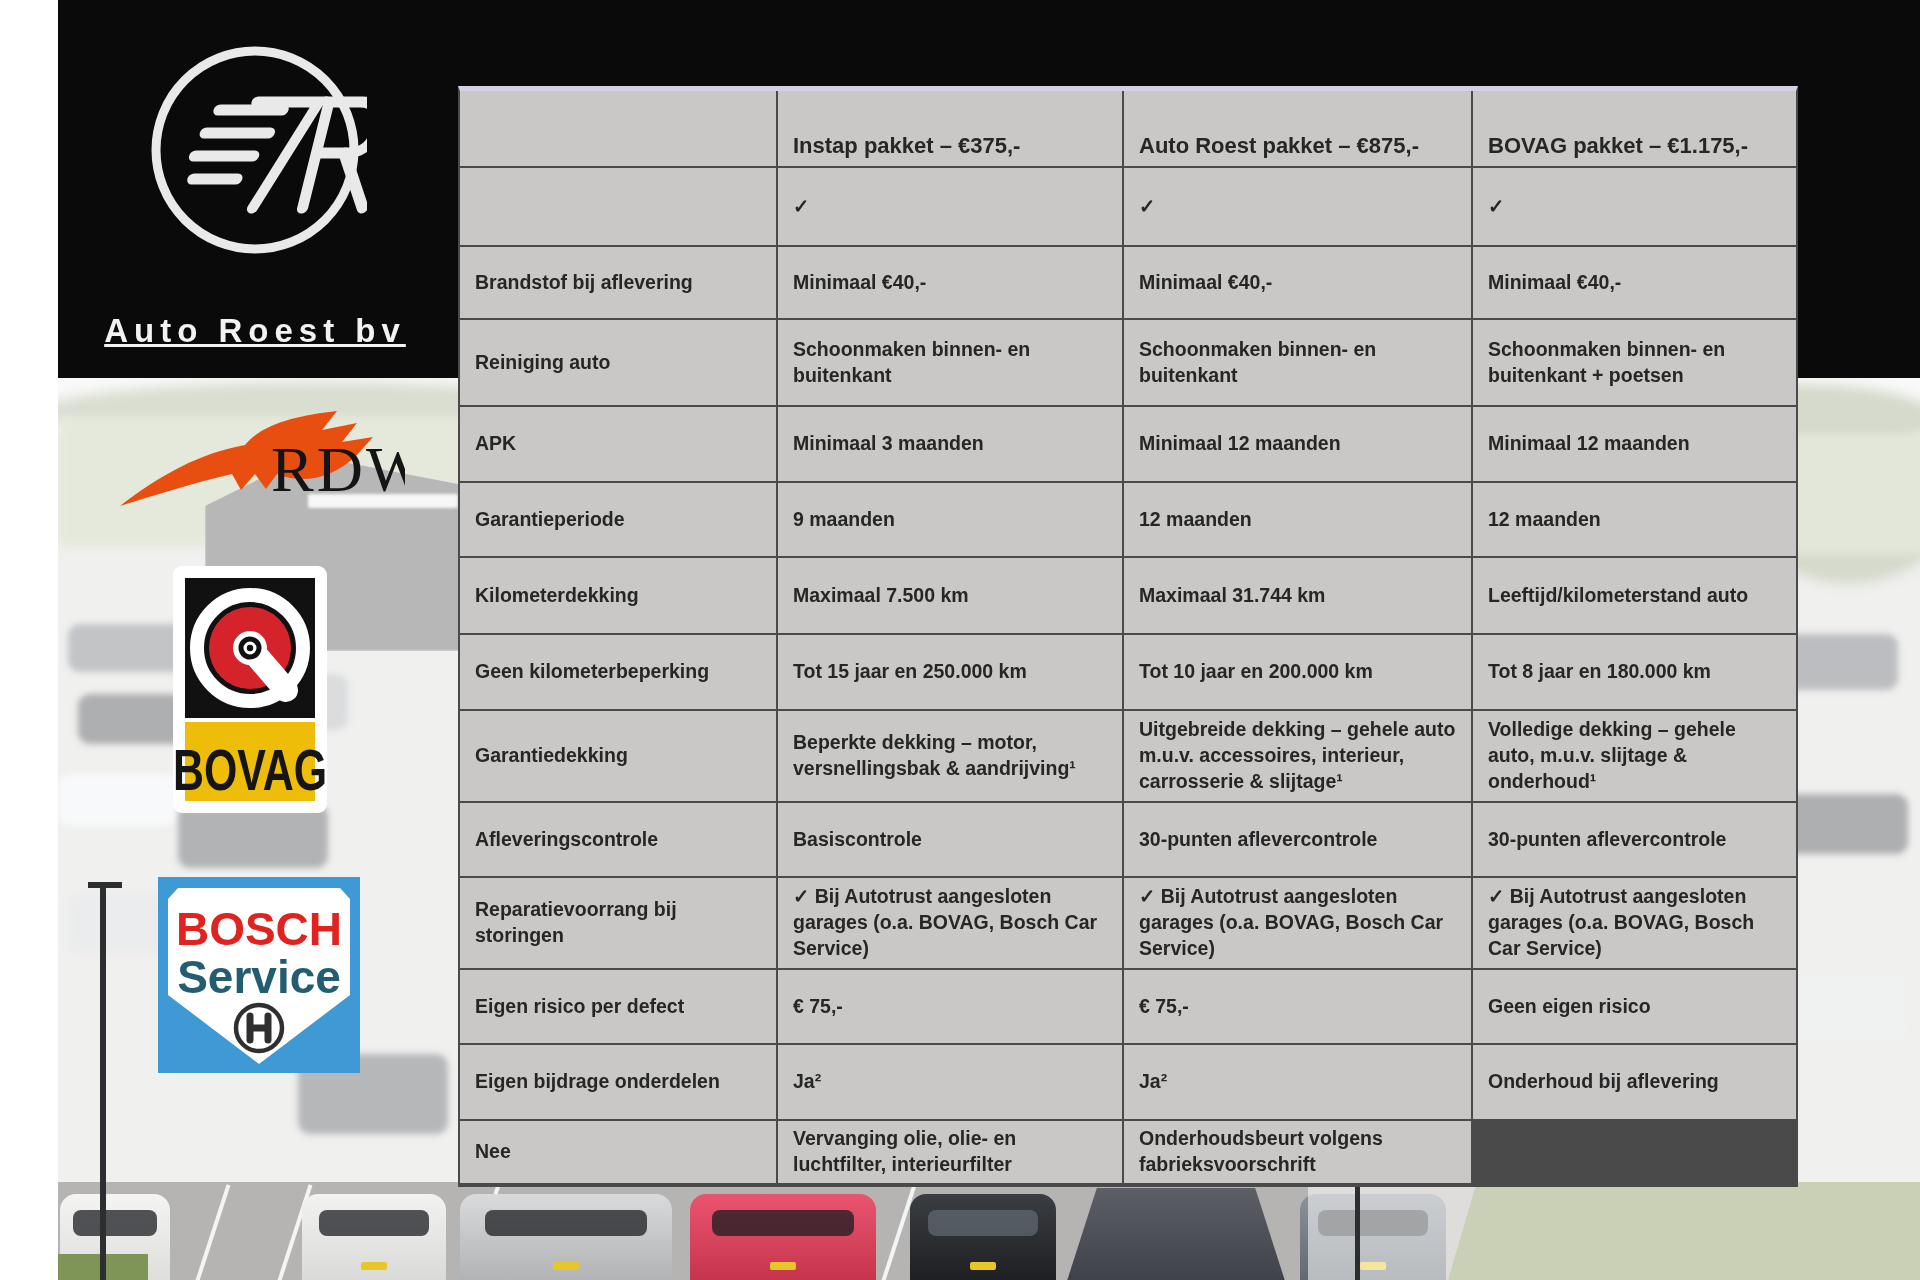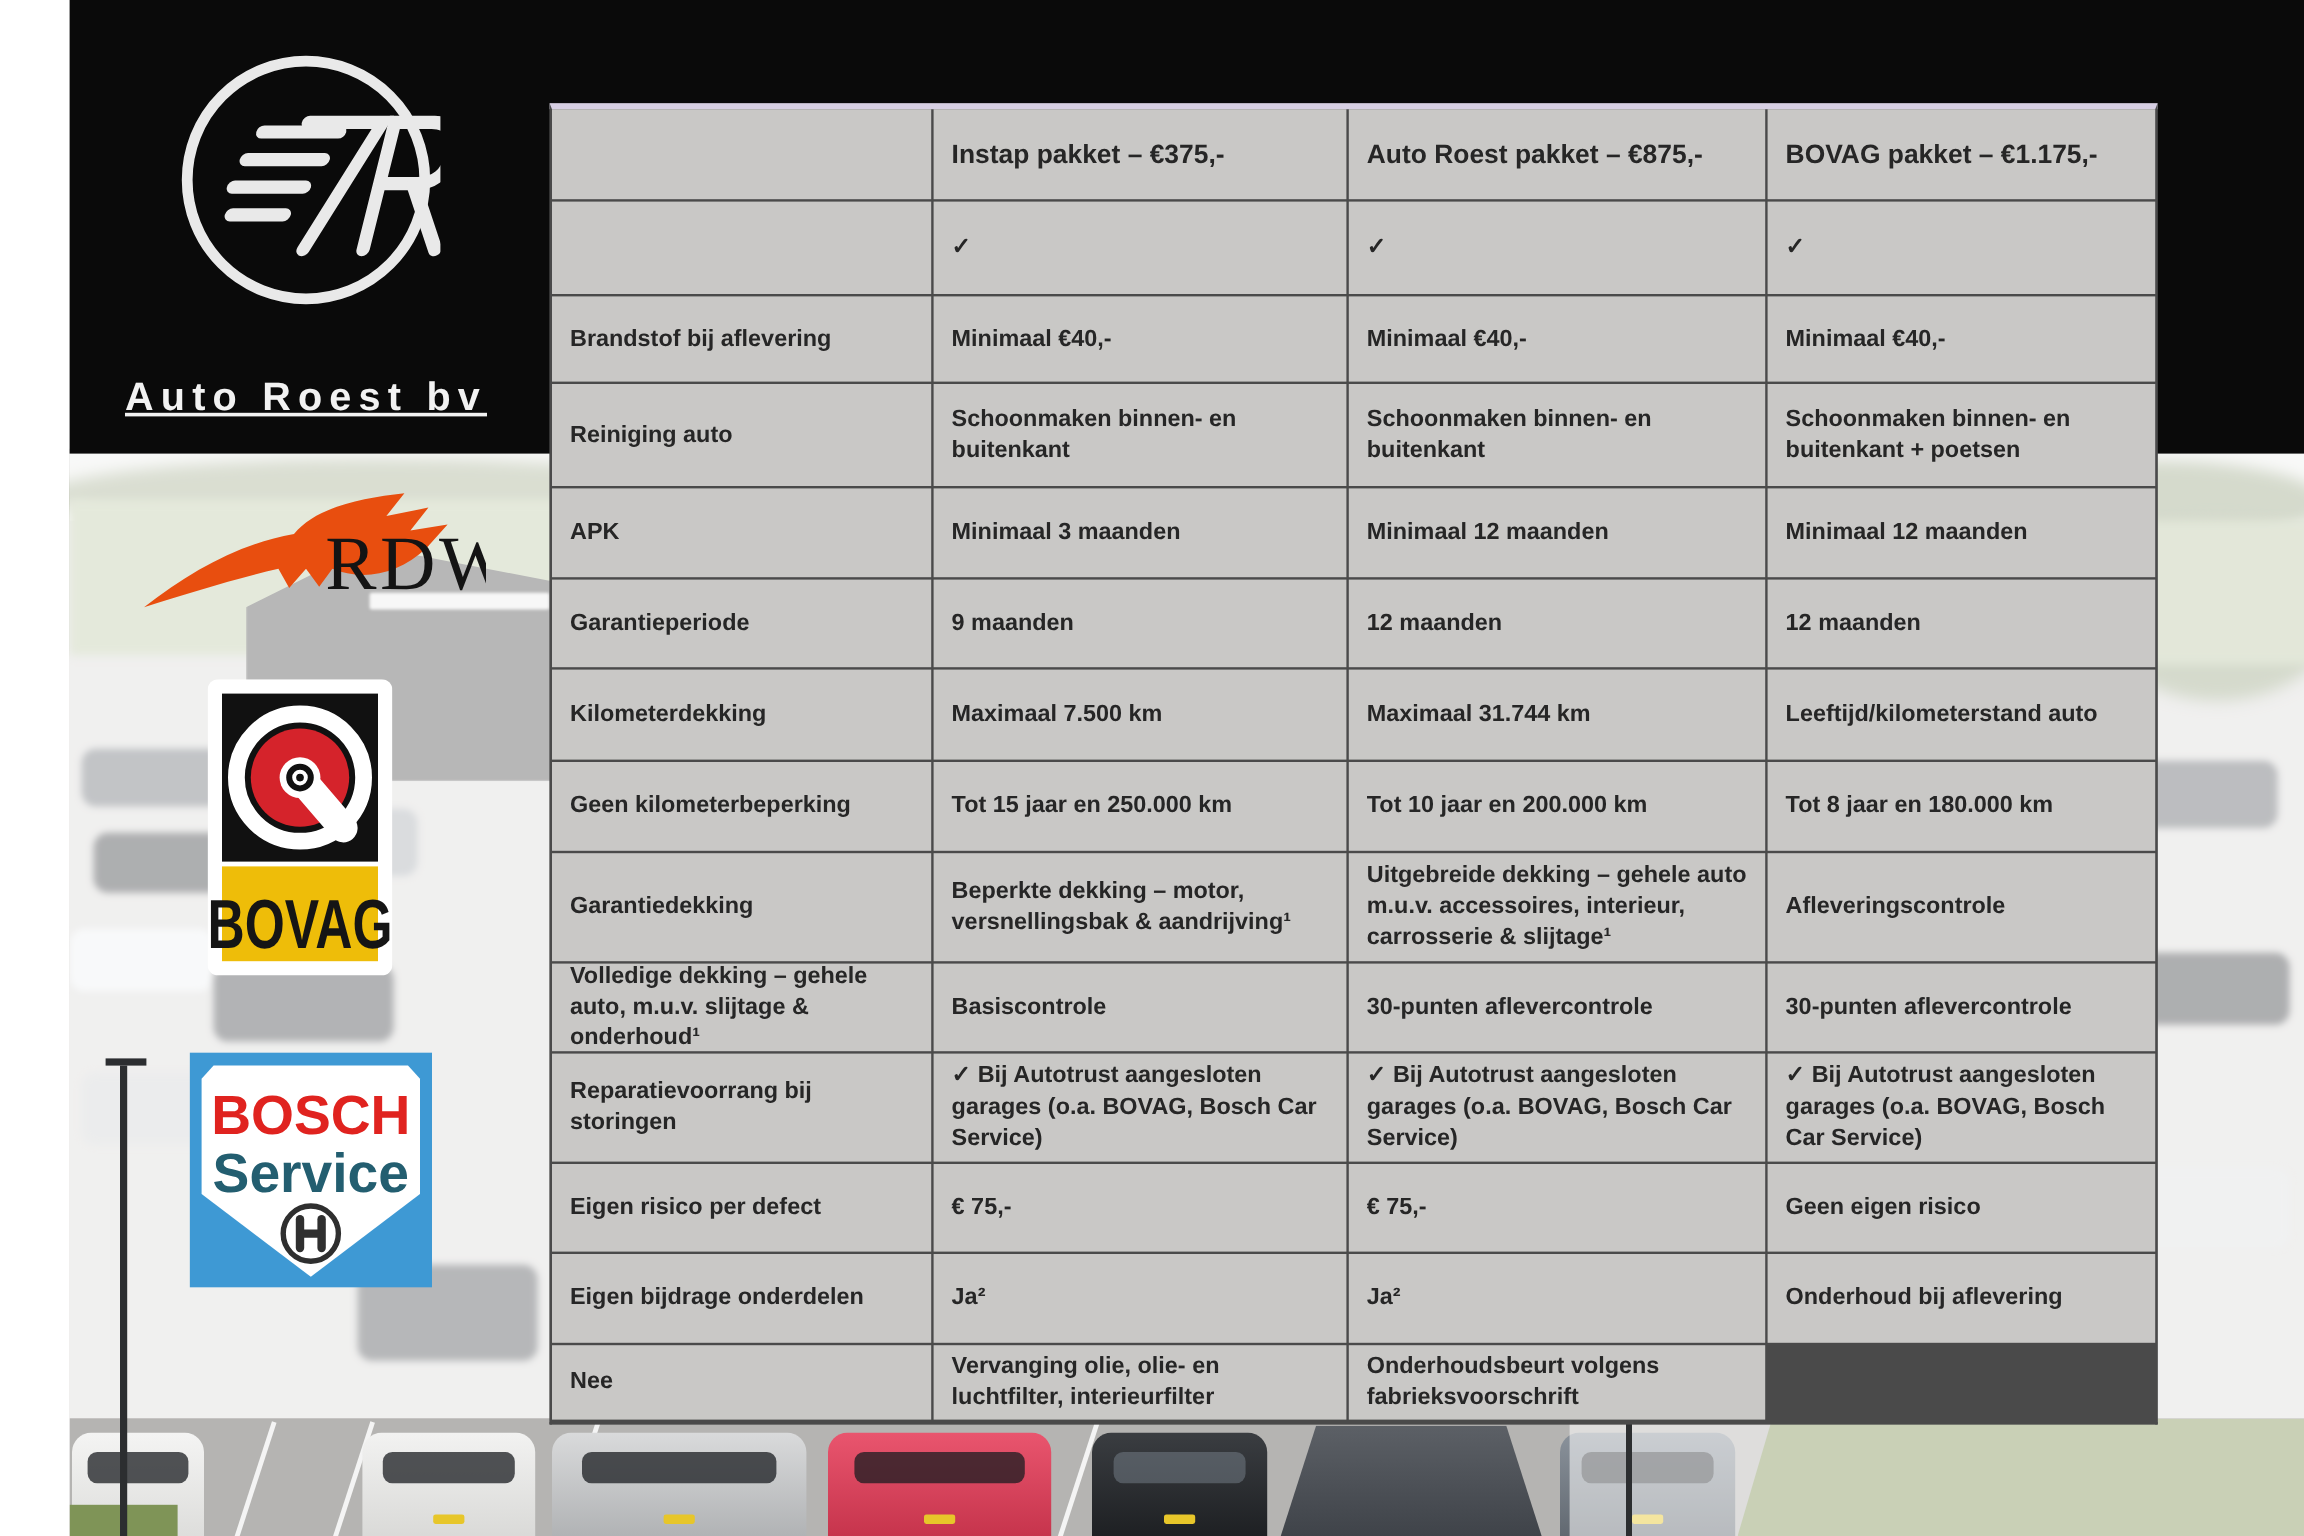--- a/index.html
+++ b/index.html
@@ -36,21 +36,21 @@
   
   .pricing-table{
     position:absolute;left:458px;top:86px;width:1340px;height:1101px;box-sizing:border-box;
     border:2px solid #4a4a4a;border-top:5px solid #d7cfe3;
     background:#4a4a4a;display:grid;gap:2px;
     grid-template-columns:316px 344px 347px 323px;
     grid-template-rows:75px 77px 71px 85px 74px 73px 75px 74px 90px 73px 90px 73px 74px 62px;
   }
   .cell{background:#c9c8c6;color:#262626;font-weight:bold;font-size:19.5px;line-height:1.32;
     display:flex;align-items:center;padding:6px 15px;box-sizing:border-box;}
-  .header-cell{font-size:22px;}
+  .header-cell{font-size:22px;align-items:flex-end;}
   .cell span{display:block;}
 </style>
 </head>
 <body>
 
 <div class="canvas">
 
   <div class="scene">
     <div class="sky"></div>
     <div class="blob" style="left:-20px;top:8px;width:560px;height:60px;background:#9aa584;"></div>
@@ -268,27 +268,27 @@
       </div>
       <div class="cell label-cell">
         <span>Garantiedekking</span>
       </div>
       <div class="cell value-cell">
         <span>Beperkte dekking – motor, versnellingsbak &amp; aandrijving¹</span>
       </div>
       <div class="cell value-cell">
         <span>Uitgebreide dekking – gehele auto m.u.v. accessoires, interieur, carrosserie &amp; slijtage¹</span>
       </div>
+      <div class="cell value-cell">
+        <span>Volledige dekking – gehele auto, m.u.v. slijtage &amp; onderhoud¹</span>
+      </div>
       <div class="cell label-cell">
         <span>Afleveringscontrole</span>
       </div>
       <div class="cell value-cell">
-        <span>Volledige dekking – gehele auto, m.u.v. slijtage &amp; onderhoud¹</span>
-      </div>
-      <div class="cell value-cell">
         <span>Basiscontrole</span>
       </div>
       <div class="cell value-cell">
         <span>30-punten aflevercontrole</span>
       </div>
       <div class="cell value-cell">
         <span>30-punten aflevercontrole</span>
       </div>
       <div class="cell label-cell">
         <span>Reparatievoorrang bij storingen</span>

